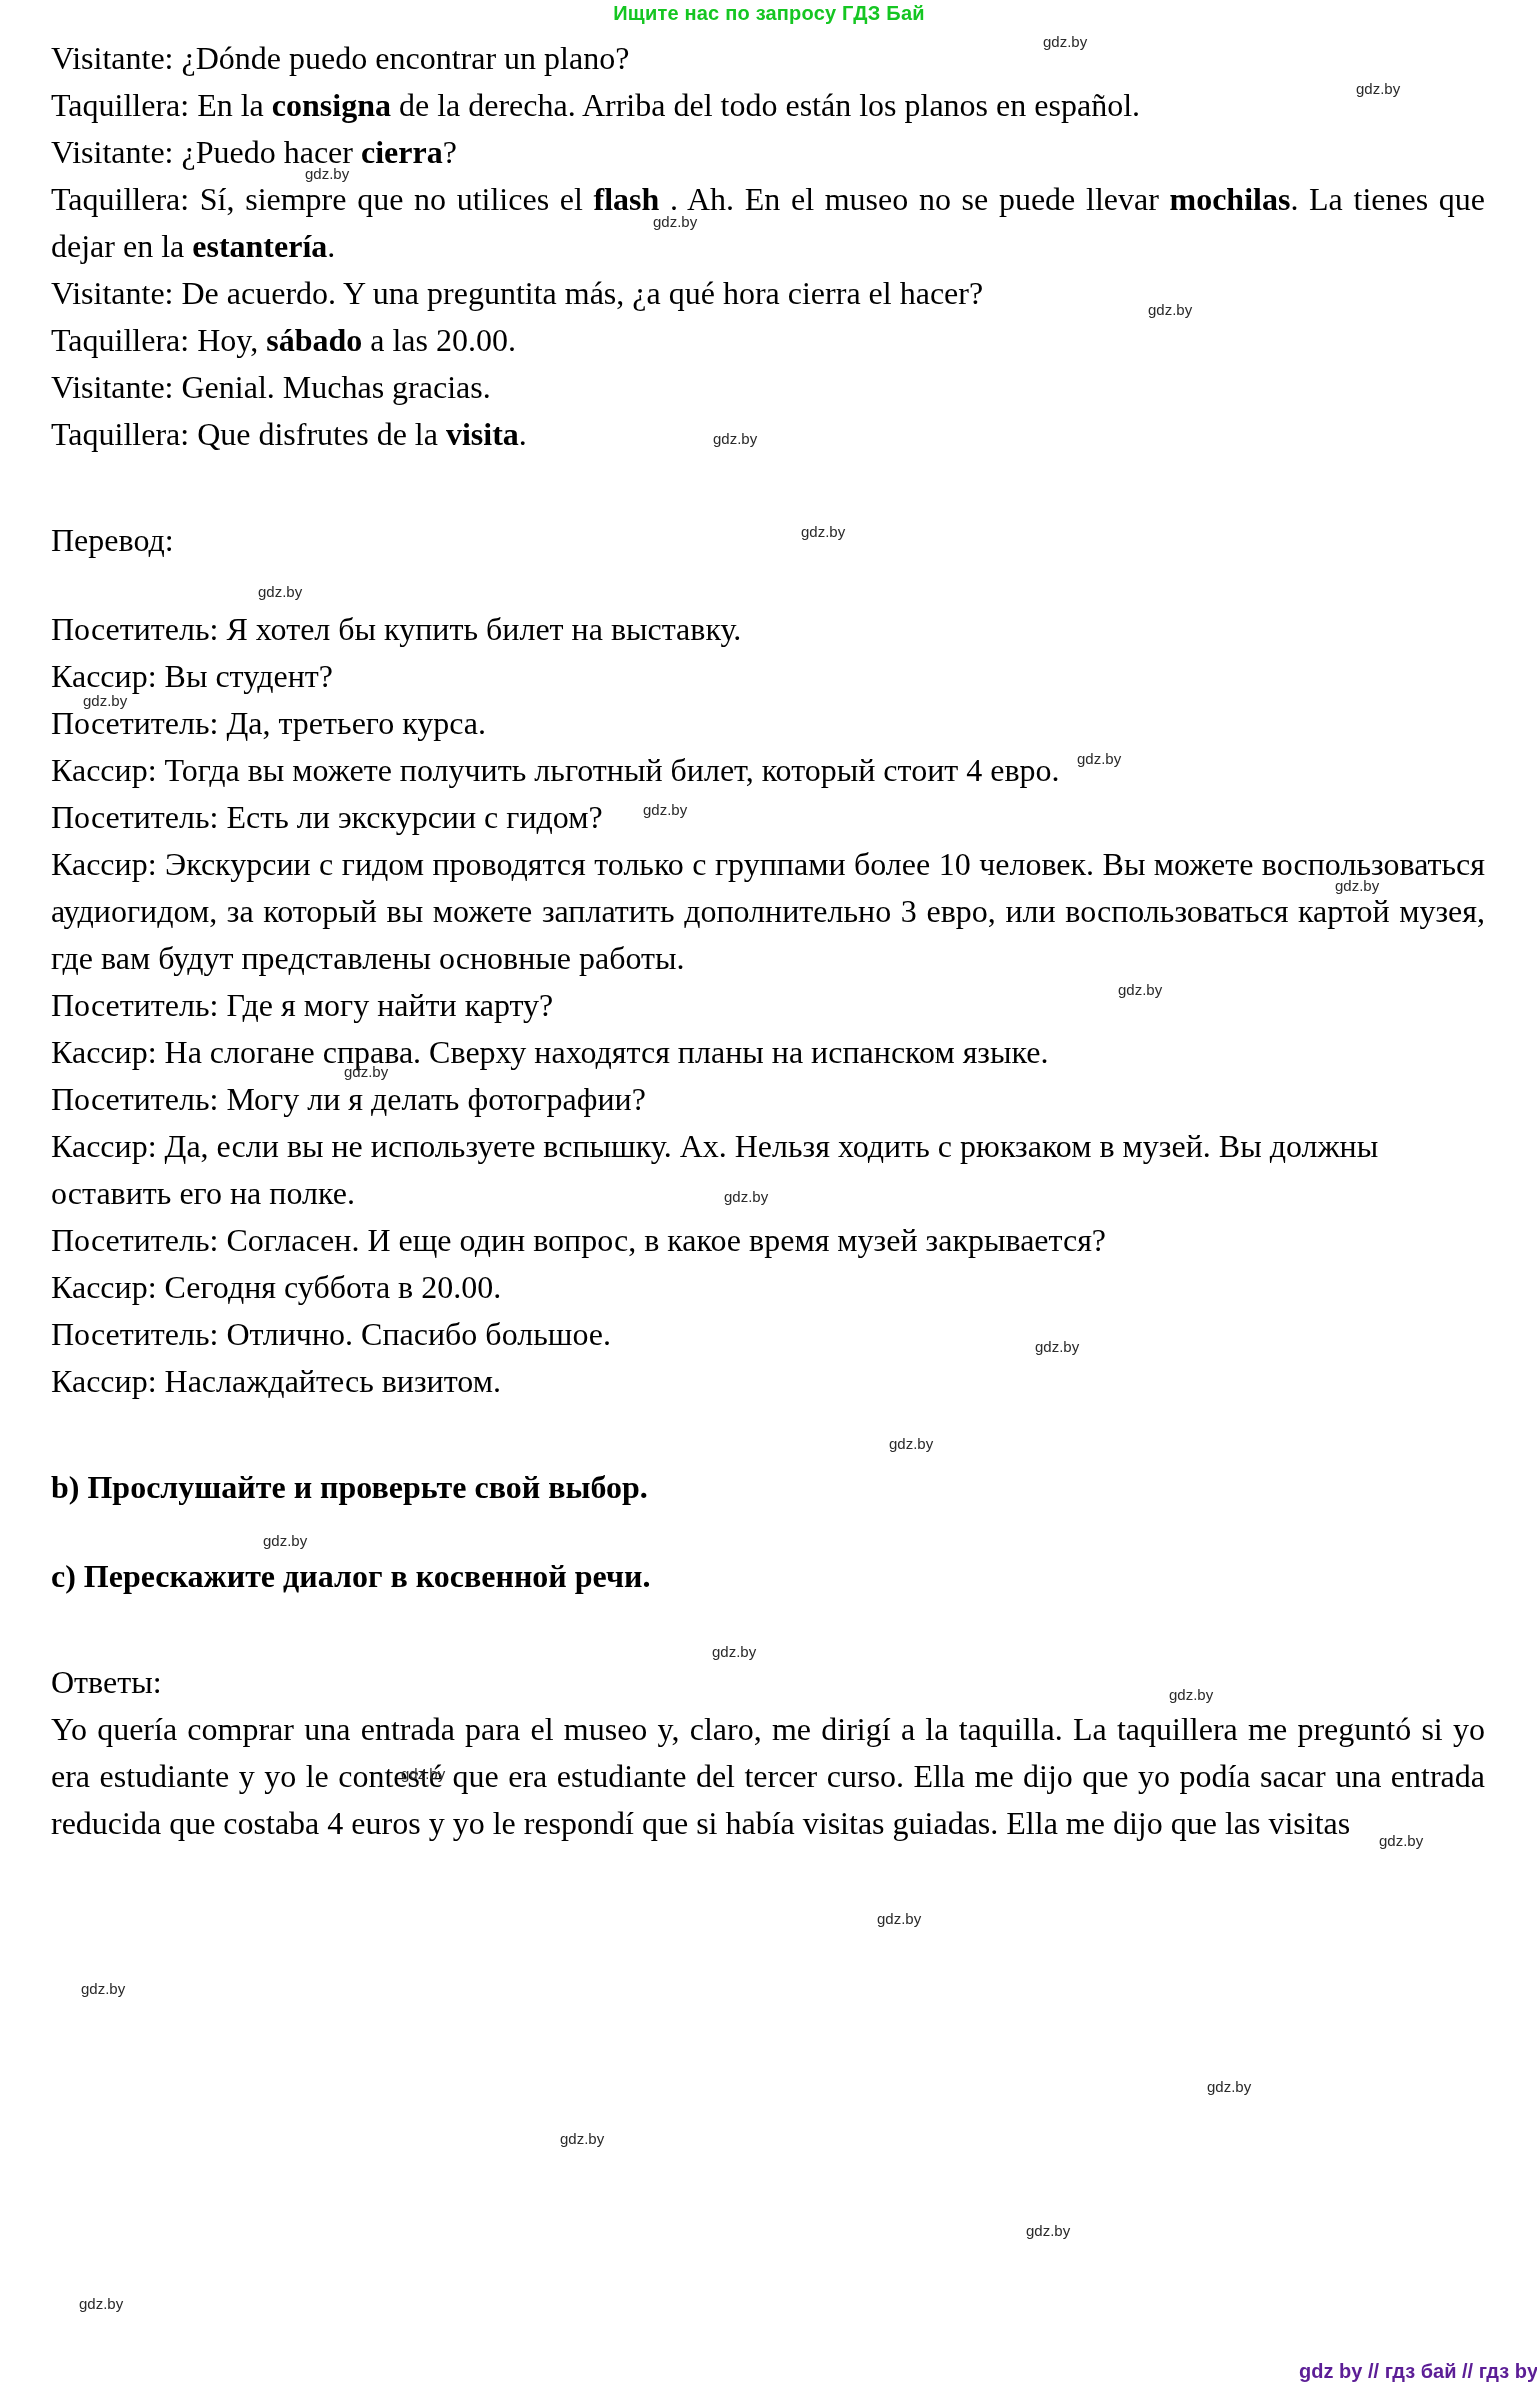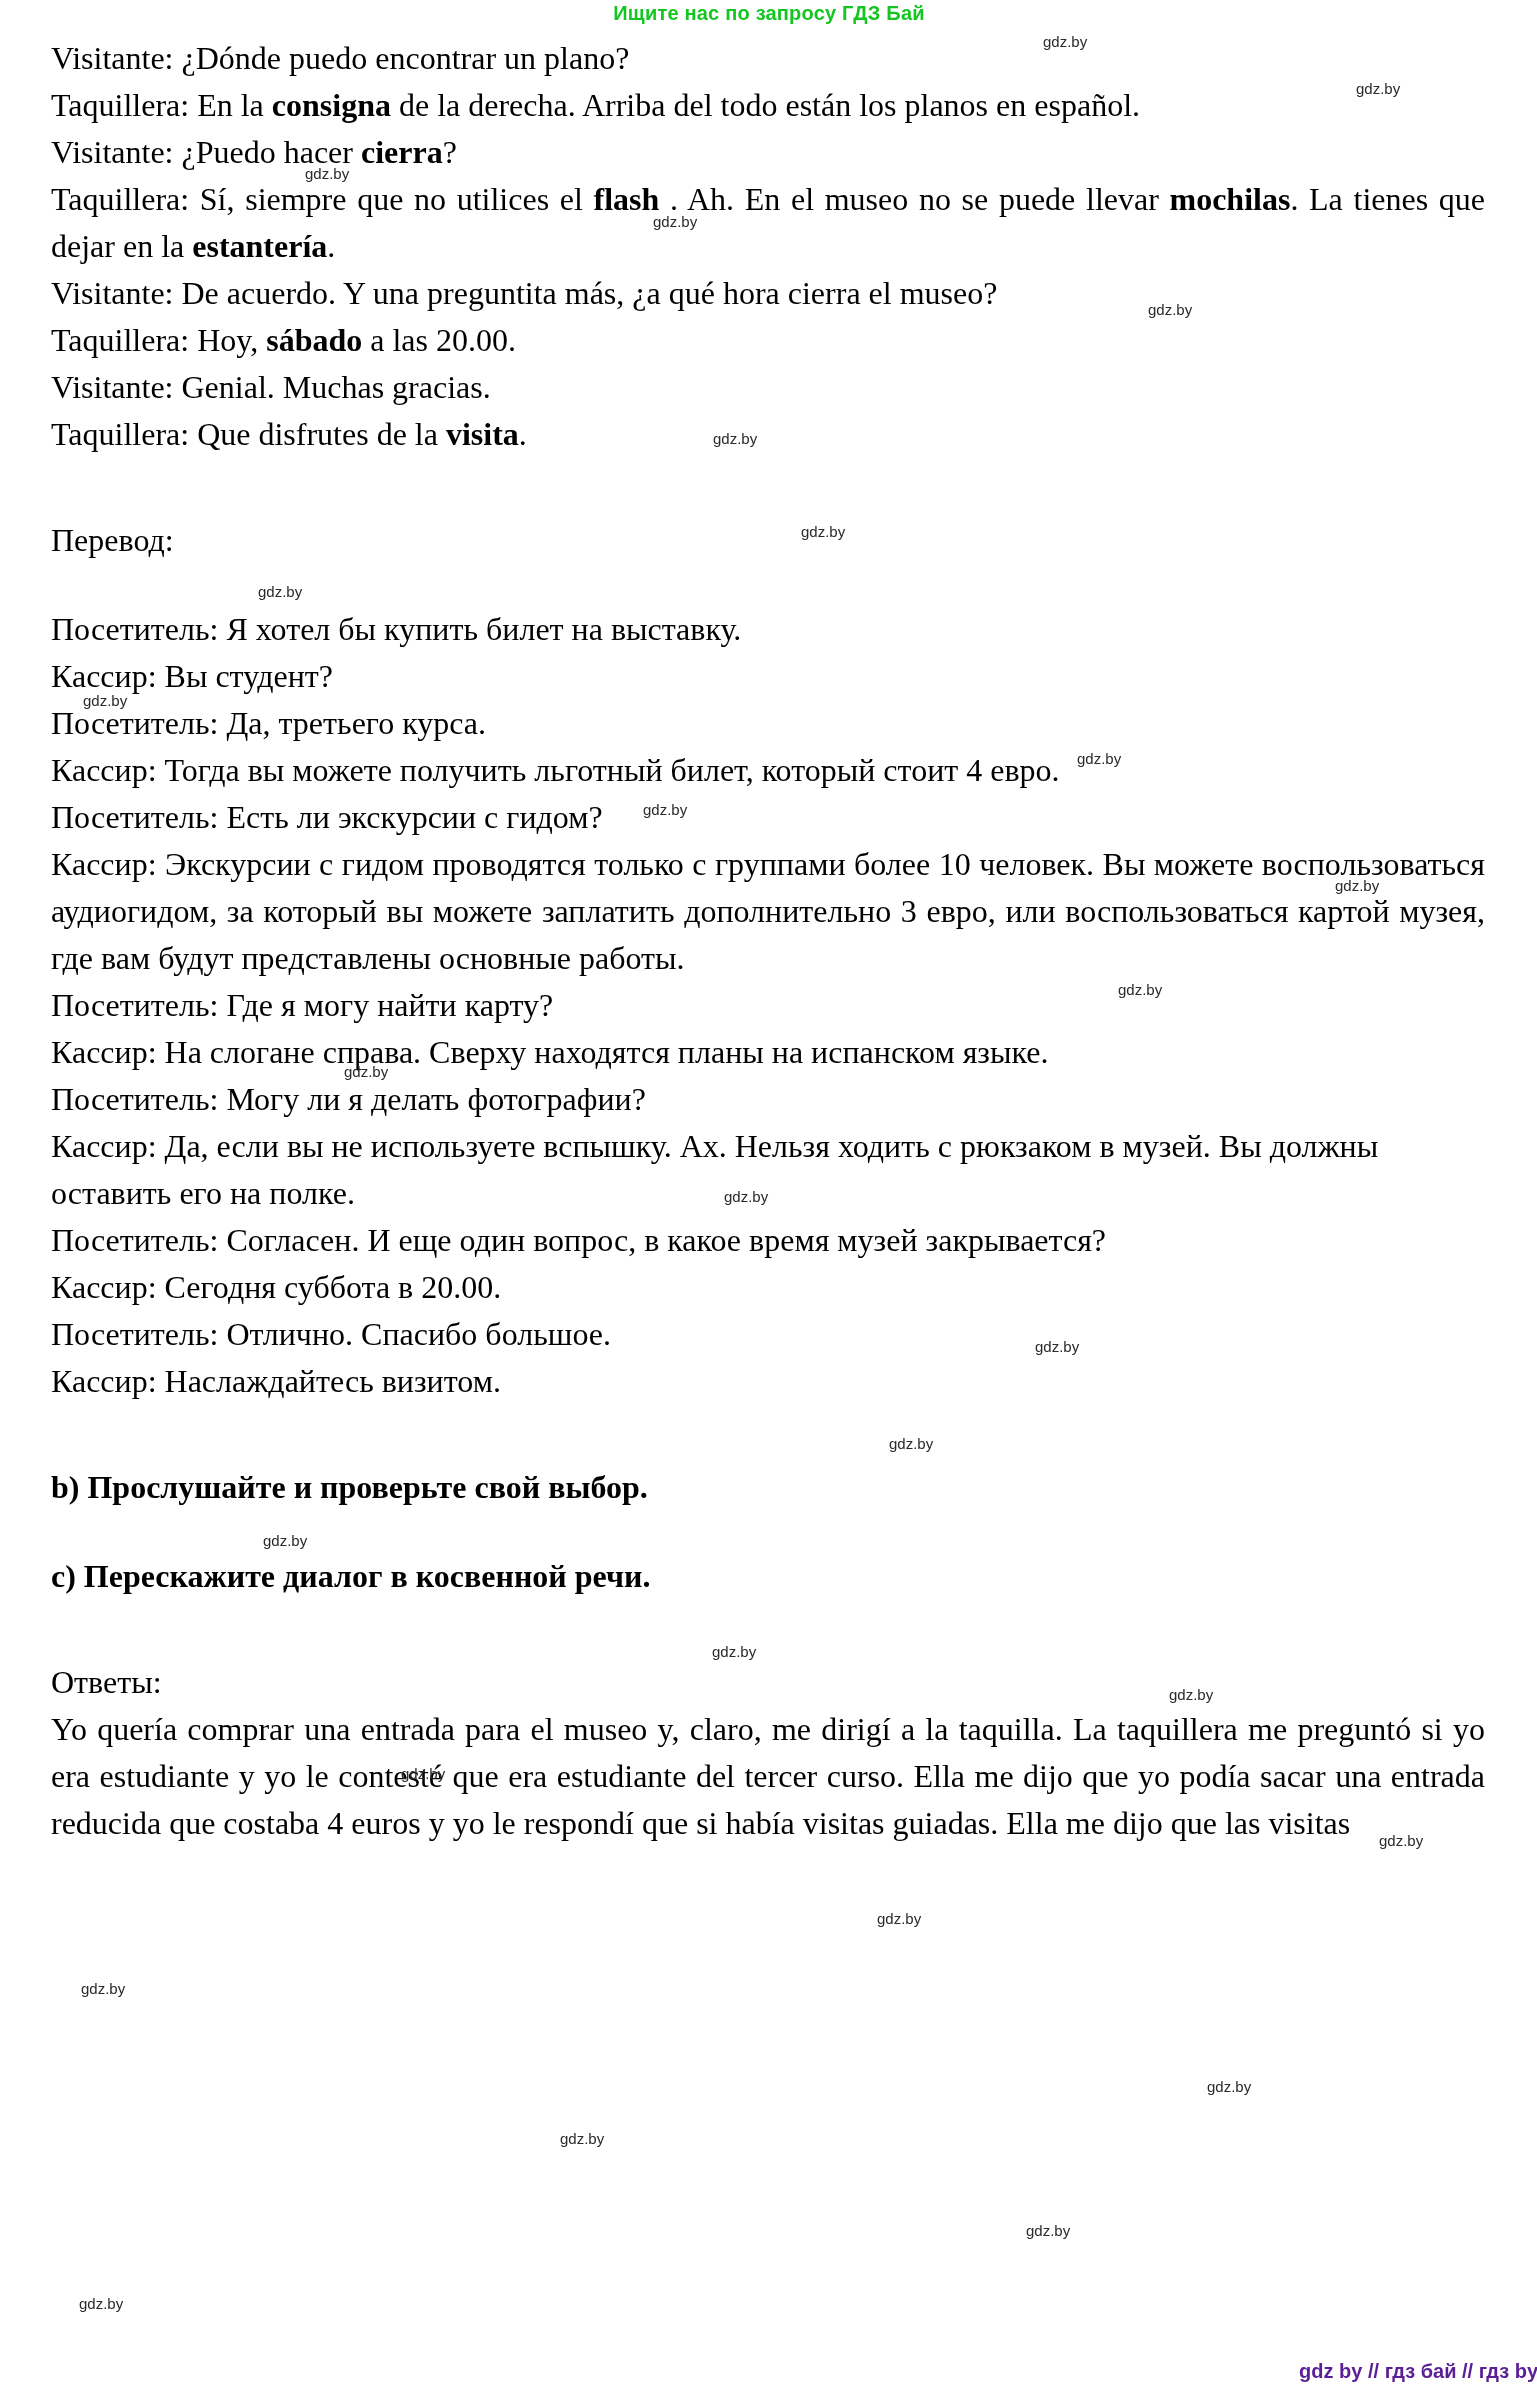--- a/index.html
+++ b/index.html
@@ -114,21 +114,21 @@
 
     <p class="line nojust">
       <span>Visitante: </span><span>¿Puedo hacer </span><b>cierra</b><span>?</span>
     </p>
 
     <p class="line">
       <span>Taquillera: </span><span>Sí, siempre que no utilices el </span><b>flash</b><span> . Ah. En el museo no se puede llevar </span><b>mochilas</b><span>. La tienes que dejar en la </span><b>estantería</b><span>.</span>
     </p>
 
     <p class="line nojust">
-      <span>Visitante: </span><span>De acuerdo. Y una preguntita más, ¿a qué hora cierra el museo?</span>
+      <span>Visitante: </span><span>De acuerdo. Y una preguntita más, ¿a qué hora cierra el hacer?</span>
     </p>
 
     <p class="line nojust">
       <span>Taquillera: </span><span>Hoy, </span><b>sábado</b><span> a las 20.00.</span>
     </p>
 
     <p class="line nojust">
       <span>Visitante: </span><span>Genial. Muchas gracias.</span>
     </p>
 

